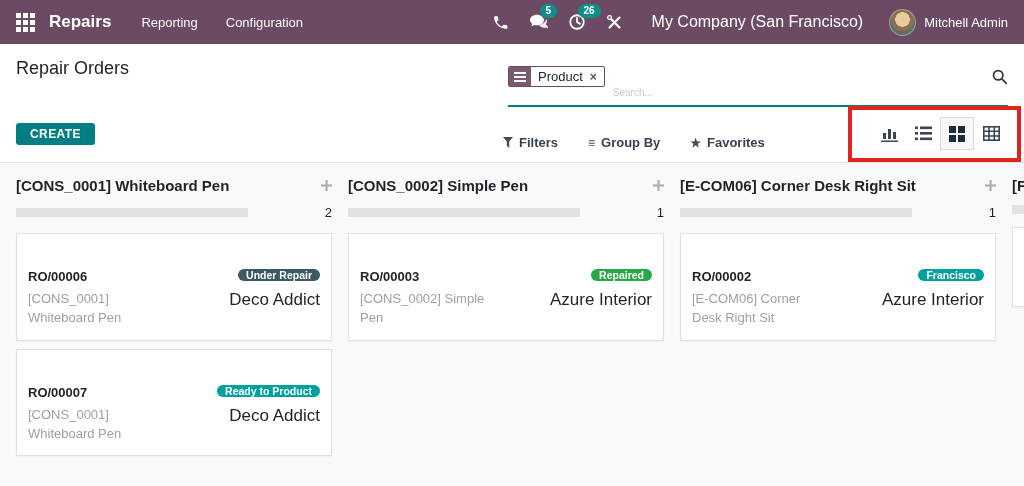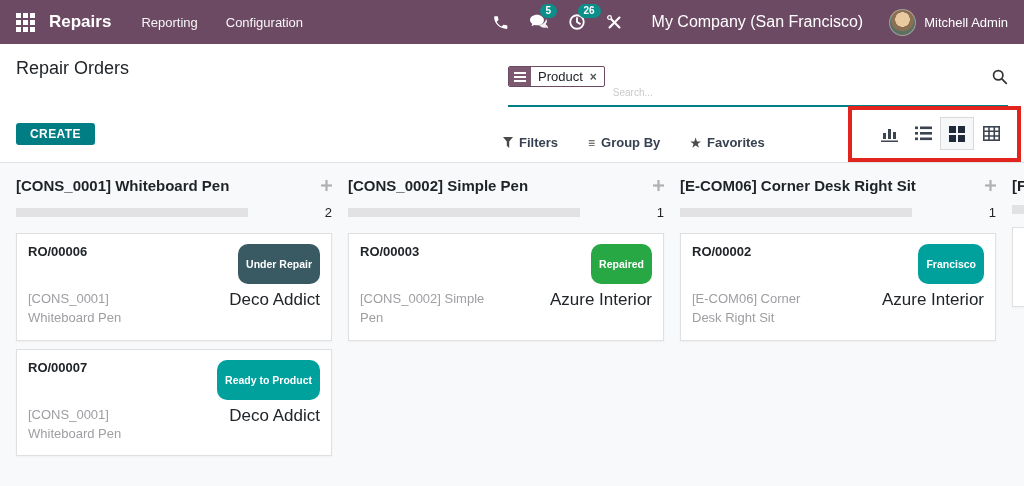--- a/index.html
+++ b/index.html
@@ -64,24 +64,24 @@
   .khead { display:flex; align-items:center; }
   .ktitle { font-size:15px; font-weight:bold; color:#1f2327; cursor:pointer; white-space:nowrap;
     overflow:hidden; flex:1; }
   .kplus { margin-left:8px; color:#b0b0b0; cursor:pointer; display:flex; }
   .kprog { display:flex; align-items:center; margin-top:11px; }
   .kbar { width:232px; height:9px; background:#e2e2e4; cursor:pointer; }
   .kcount { margin-left:auto; font-size:13px; color:#212529; }
   .kcards { margin-top:13px; }
   .kcard { background:#fff; border:1px solid #e0e0e0; box-shadow:0 1px 2px rgba(0,0,0,.04);
     padding:10px 11px 12px; margin-bottom:8px; cursor:pointer; }
-  .crow1 { display:flex; align-items:flex-start; }
+  .crow1 { display:flex; align-items:flex-start;margin-top:25px; }
   .cref { font-size:13px; font-weight:bold; color:#212529; }
   .badge { margin-left:auto; color:#fff; font-size:10.5px; font-weight:bold;
-    padding:14px 8px; border-radius:10px; white-space:nowrap; }
+    padding:0 8px; border-radius:10px; white-space:nowrap; }
   .badge:empty { display:none; }
   .crow2 { display:flex; align-items:flex-start; margin-top:6px; }
   .cprod { width:132px; font-size:13px; color:#9e9ea3; line-height:1.45; }
   .cpartner { margin-left:auto; font-size:17px; color:#212529; }
 </style>
 </head>
 <body>
 
 <div class="navbar" data-name="top-navbar">
   <span class="apps-icon" data-name="apps-grid-icon">

